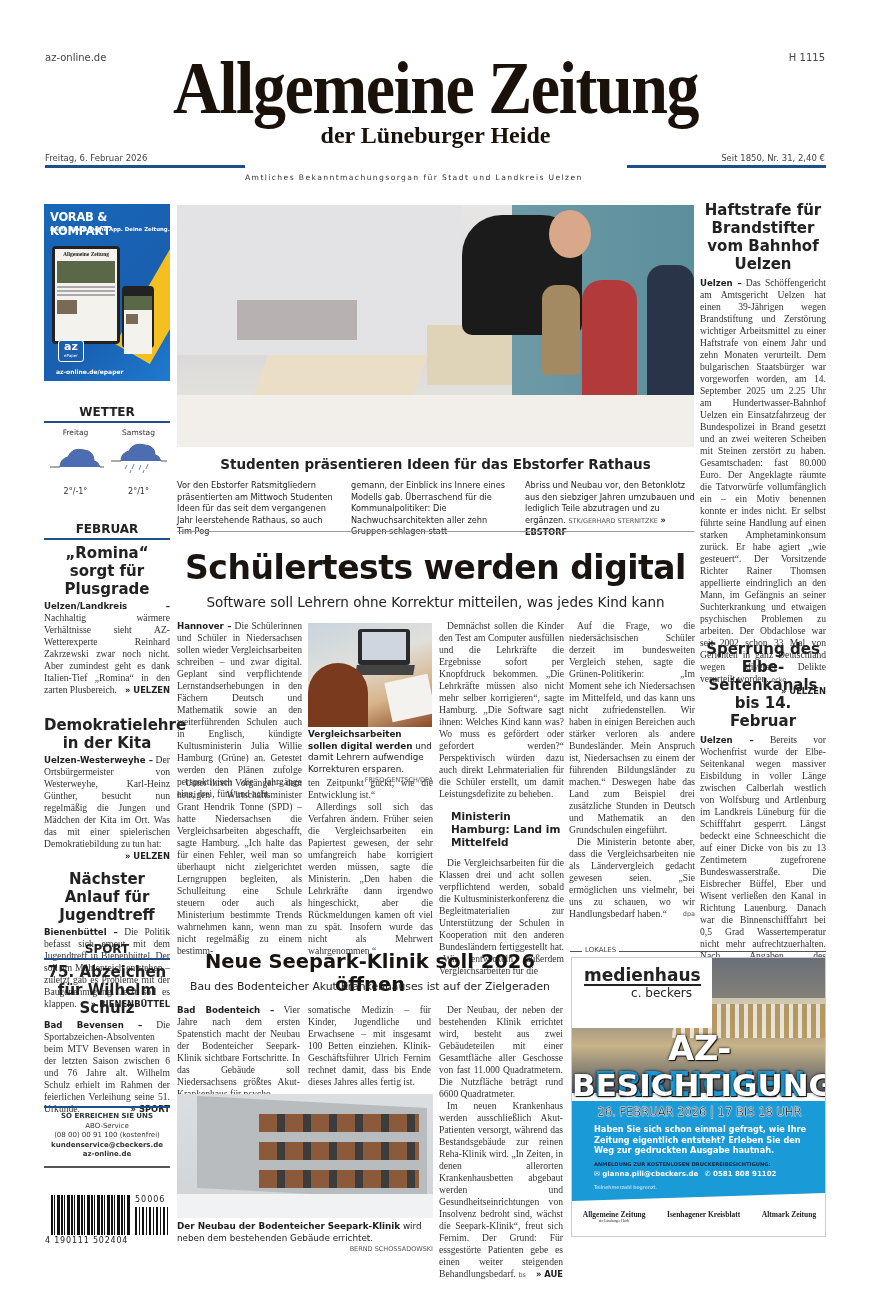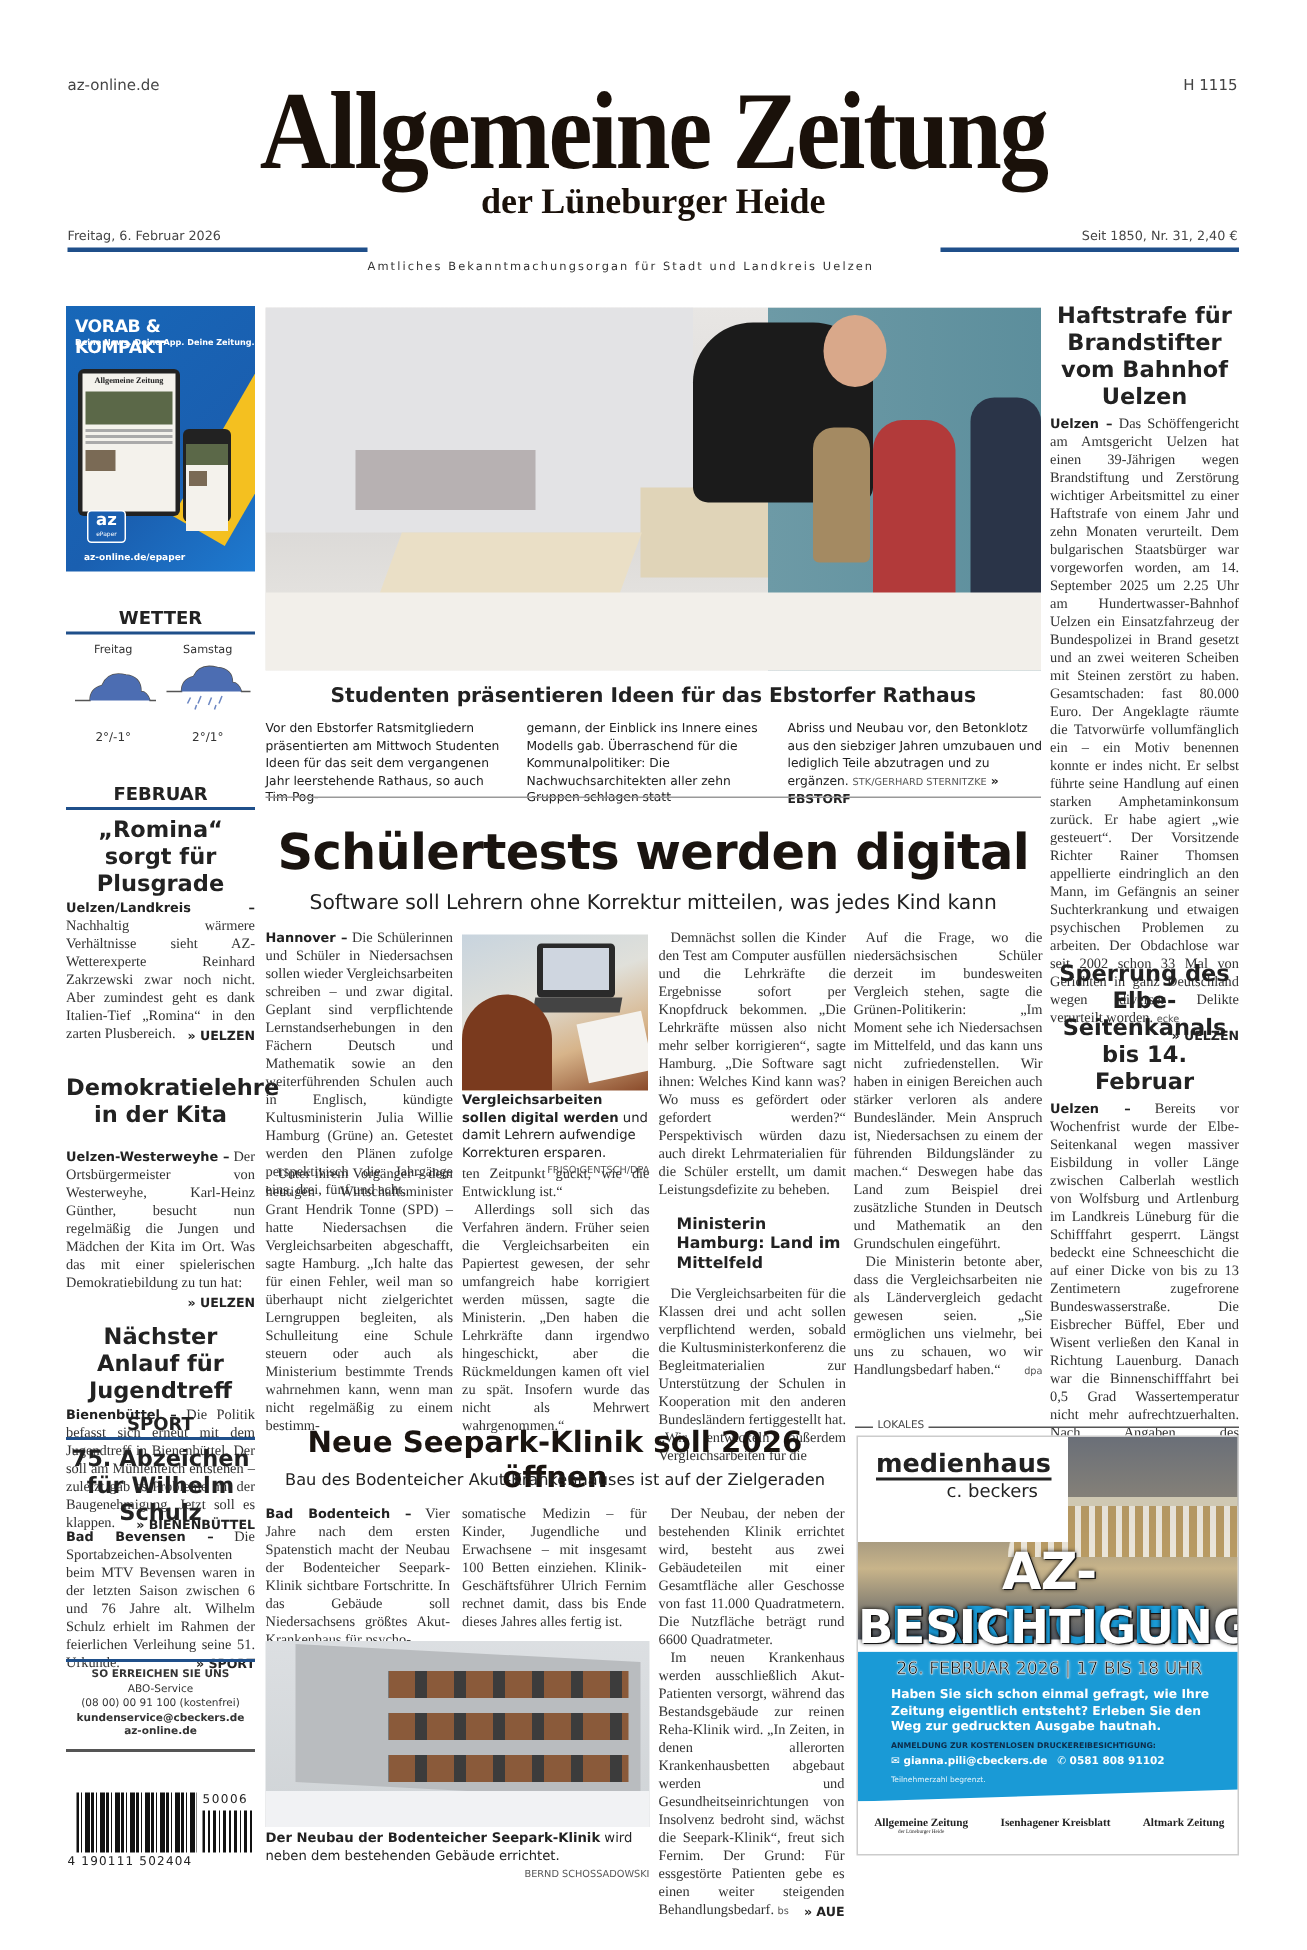--- a/index.html
+++ b/index.html
@@ -94,21 +94,21 @@
   <div class="sect-title">FEBRUAR</div>
   <div class="rule-blue" style="height:2px;margin-top:2px"></div>
 
   <div style="margin-top:4px">
     <div class="side-head">„Romina“ sorgt für Plusgrade</div>
     <div class="body-text" style="margin-top:2px"><b>Uelzen/Landkreis –</b> <span>Nachhaltig wärmere Verhältnisse sieht AZ-Wetterexperte Reinhard Zakrzewski zwar noch nicht. Aber zumindest geht es dank Italien-Tief „Romina“ in den zarten Plusbereich.</span> <span class="more">» UELZEN</span></div>
   </div>
 
   <div style="margin-top:20px">
     <div class="side-head">Demokratielehre in der Kita</div>
-    <div class="body-text" style="margin-top:14px"><b>Uelzen-Westerweyhe –</b> <span>Der Ortsbürgermeister von Westerweyhe, Karl-Heinz Günther, besucht nun regelmäßig die Jungen und Mädchen der Kita im Ort. Was das mit einer spielerischen Demokratiebildung zu tun hat:</span> <span class="more">» UELZEN</span></div>
+    <div class="body-text" style="margin-top:2px"><b>Uelzen-Westerweyhe –</b> <span>Der Ortsbürgermeister von Westerweyhe, Karl-Heinz Günther, besucht nun regelmäßig die Jungen und Mädchen der Kita im Ort. Was das mit einer spielerischen Demokratiebildung zu tun hat:</span> <span class="more">» UELZEN</span></div>
   </div>
 
   <div style="margin-top:20px">
     <div class="side-head">Nächster Anlauf für Jugendtreff</div>
     <div class="body-text" style="margin-top:2px"><b>Bienenbüttel –</b> <span>Die Politik befasst sich erneut mit dem Jugendtreff in Bienenbüttel. Der soll am Mühlenteich entstehen – zuletzt gab es Probleme mit der Baugenehmigung. Jetzt soll es klappen.</span> <span class="more">» BIENENBÜTTEL</span></div>
   </div>
 </div>
 
 <div class="abs" style="left:44px;top:942px;width:126px">
   <div class="sect-title">SPORT</div>

